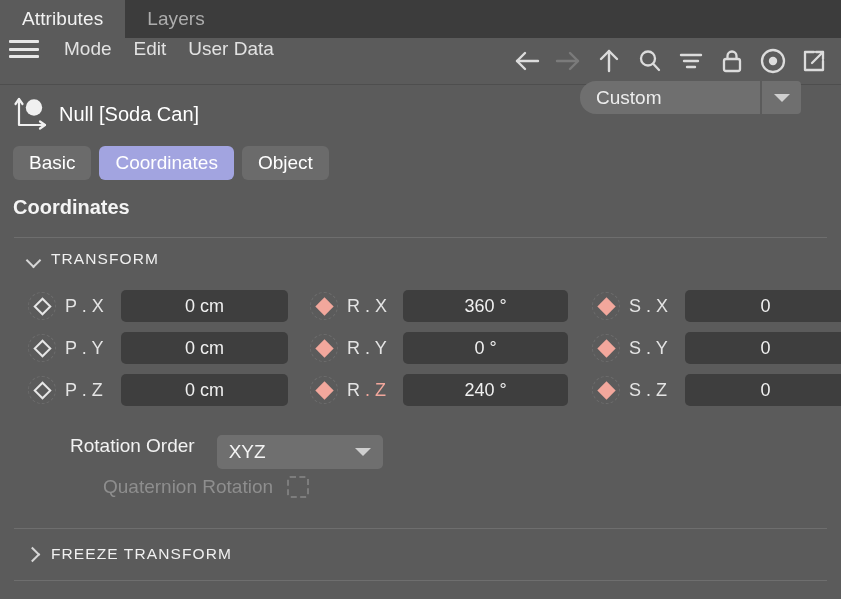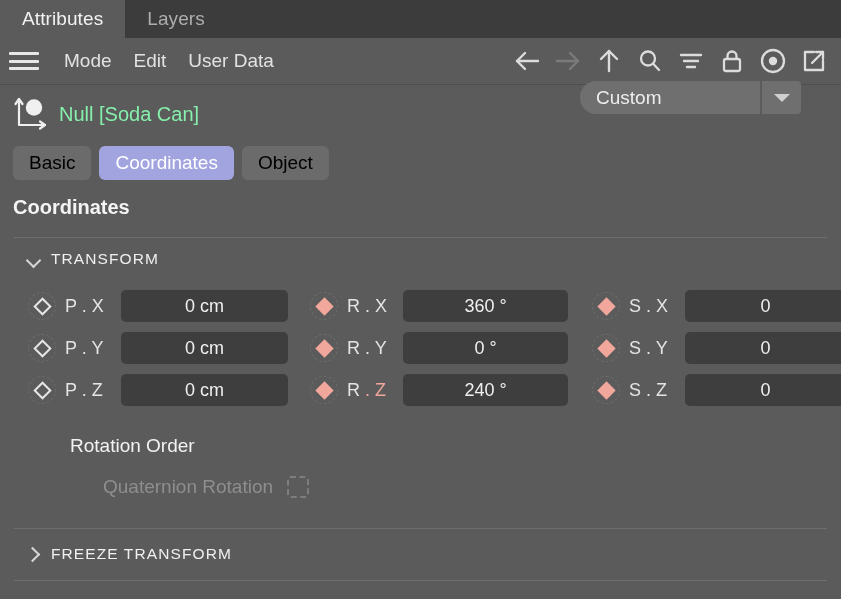--- a/index.html
+++ b/index.html
@@ -24,21 +24,21 @@
     padding: 0 22px; font-size: 19px; letter-spacing: .1px;
     cursor: default; user-select: none;
   }
   .tab.active { background: #5b5b5b; color: #f2f2f2; }
   .tab.inactive { background: #3c3c3c; color: #adadad; }
 
   
   .menubar {
     position: absolute; left: 0; top: 38px; width: 841px; height: 47px;
     background: #5b5b5b;
-    display: flex; align-items: center;
+    display: flex; 
     border-bottom: 1px solid #4e4e4e;
   }
   .hamburger {
     margin-left: 9px; margin-right: 14px;
     width: 30px; height: 22px;
     display: flex; flex-direction: column; justify-content: space-between;
     padding: 2px 0;
   }
   .hamburger i { display: block; height: 3px; background: #e8e8e8; border-radius: 1px; }
   .menuitem {
@@ -55,21 +55,21 @@
   }
   .ticon svg { display: block; }
 
   
   .objhdr {
     position: absolute; left: 0; top: 86px; width: 841px; height: 56px;
     display: flex; align-items: center;
   }
   .nullicon { margin-left: 11px; width: 38px; height: 38px; flex: none; }
   .objname {
-    margin-left: 10px; font-size: 20px; color: #86efac;
+    margin-left: 10px; font-size: 20px; color: #ffffff;
     white-space: nowrap; user-select: none;
   }
   .custombox {
     position: absolute; right: 12px; top: 81px;
     display: flex; align-items: stretch; height: 33px;
   }
   .custombox .val {
     width: 180px; background: #6f6f6f;
     border-radius: 16px 0 0 16px;
     display: flex; align-items: center;
@@ -83,21 +83,21 @@
     display: flex; align-items: center; justify-content: center;
   }
   .caret { width: 0; height: 0; border-left: 8px solid transparent;
            border-right: 8px solid transparent; border-top: 8px solid #cfcfcf; }
 
   
   .pills { position: absolute; left: 13px; top: 146px; display: flex; gap: 8px; }
   .pill {
     height: 34px; padding: 0 16px; border-radius: 6px;
     display: flex; align-items: center; justify-content: center;
-    font-size: 19px; color: #000000; background: #6b6b6b;
+    font-size: 19px; color: #ffffff; background: #6b6b6b;
     cursor: default; user-select: none; white-space: nowrap;
   }
   .pill.selected { background: #a2a4e0; color: #ffffff; }
 
   
   .sectiontitle {
     position: absolute; left: 13px; top: 196px;
     font-size: 20px; font-weight: bold; color: #f4f4f4; user-select: none;
   }
   .hrule { position: absolute; left: 14px; width: 813px; height: 1px; background: #6e6e6e; }
@@ -365,20 +365,24 @@
           <span class="diamond filled"></span>
         </span>
         <span class="lbl"><span>S .</span> <span>Z</span></span>
         <span class="field w-scl">0</span>
       </div>
     </div>
   </div>
 
   <div class="rotorder">
     <span class="label">Rotation Order</span>
+    <span class="ddown">
+      <span class="dval">XYZ</span>
+      <span class="caret"></span>
+    </span>
   </div>
 
   <div class="quat">
     <span class="label">Quaternion Rotation</span>
     <span class="cbox"></span>
   </div>
 
   <div class="hrule" style="top:528px;"></div>
   <div class="grouphdr" style="top:545px;">
     <span class="chev right"></span>

